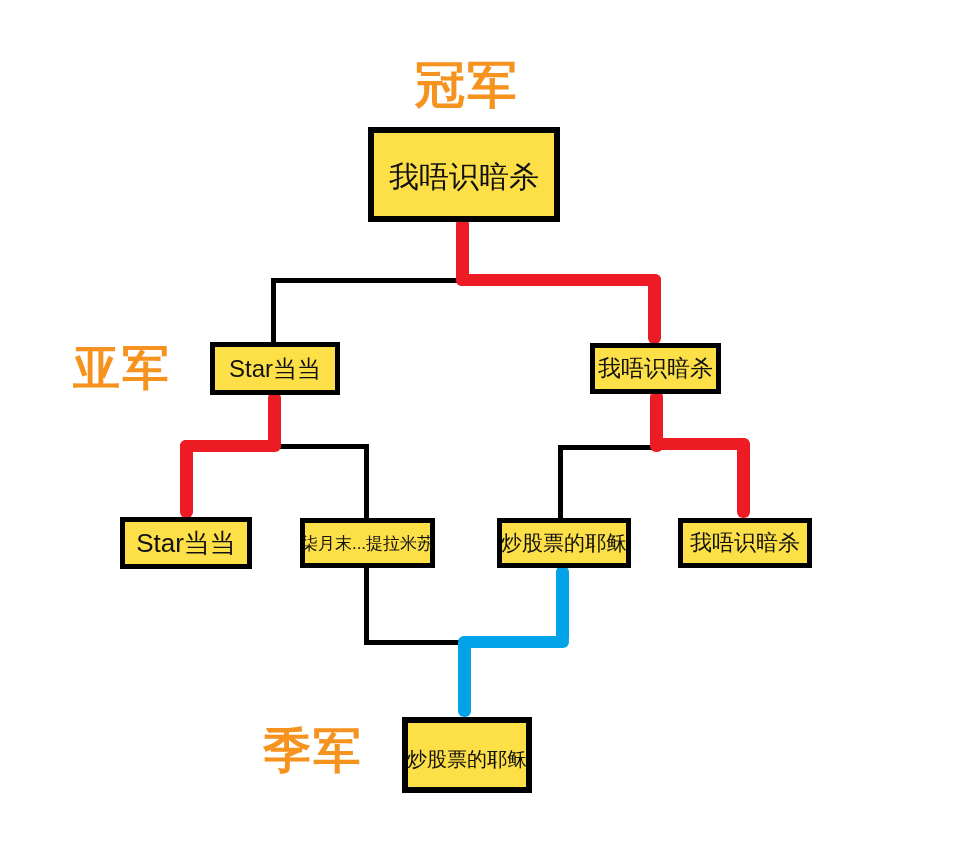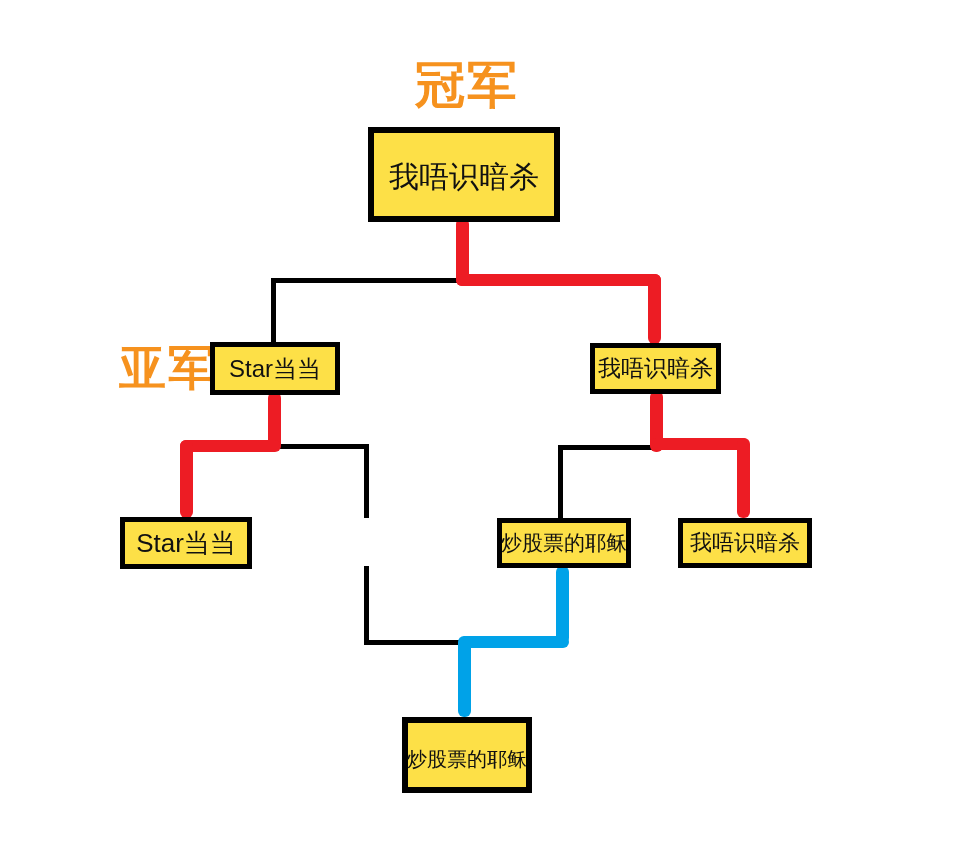--- a/index.html
+++ b/index.html
@@ -13,21 +13,21 @@
   
   .rank-label{
     position:absolute;
     color:var(--label-color,#F6921E);
     font-weight:bold;
     line-height:1;
     letter-spacing:2px;
     white-space:nowrap;
   }
   #label-champion{left:415px;top:60px;font-size:50px;}
-  #label-runnerup{left:73px;top:344px;font-size:47px;margin-left:46px;}
+  #label-runnerup{left:73px;top:344px;font-size:47px;}
   #label-third{left:263px;top:727px;font-size:48px;}
   
   .node{
     position:absolute;
     background:#fde047;
     border:5px solid var(--line-color,#000);
     display:flex;align-items:center;justify-content:center;
     color:#111;
     white-space:nowrap;
     box-sizing:border-box;
@@ -47,20 +47,21 @@
   .ln-red{background:var(--win-color,#ED1C24);border-radius:6px;z-index:2;}
   .ln-blue{background:var(--third-color,#00A2E8);border-radius:6px;z-index:2;}
 </style>
 </head>
 <body>
 
 <div id="canvas">
 
   <div id="label-champion" class="rank-label">冠军</div>
   <div id="label-runnerup" class="rank-label">亚军</div>
+  <div id="label-third" class="rank-label">季军</div>
 
   <div class="ln ln-black" style="left:271px;top:278px;width:190px;height:5px;"></div>
   <div class="ln ln-black" style="left:271px;top:278px;width:5px;height:66px;"></div>
   <div class="ln ln-red" style="left:456px;top:218px;width:13px;height:68px;"></div>
   <div class="ln ln-red" style="left:456px;top:274px;width:205px;height:12px;"></div>
   <div class="ln ln-red" style="left:648px;top:274px;width:13px;height:70px;"></div>
 
   <div class="ln ln-red" style="left:268px;top:392px;width:13px;height:58px;"></div>
   <div class="ln ln-red" style="left:180px;top:440px;width:101px;height:12px;"></div>
   <div class="ln ln-red" style="left:180px;top:440px;width:13px;height:78px;"></div>
@@ -78,18 +79,19 @@
   <div class="ln ln-blue" style="left:556px;top:566px;width:13px;height:78px;"></div>
   <div class="ln ln-blue" style="left:460px;top:636px;width:109px;height:12px;"></div>
   <div class="ln ln-blue" style="left:458px;top:636px;width:13px;height:81px;"></div>
 
   <div id="box-final" class="node">我唔识暗杀</div>
 
   <div id="box-semi-l" class="node">Star当当</div>
   <div id="box-semi-r" class="node">我唔识暗杀</div>
 
   <div id="box-qf-1" class="node">Star当当</div>
+  <div id="box-qf-2" class="node">柒月末...提拉米苏</div>
   <div id="box-qf-3" class="node">炒股票的耶稣</div>
   <div id="box-qf-4" class="node">我唔识暗杀</div>
 
   <div id="box-third" class="node">炒股票的耶稣</div>
 
 </div>
 
 </body></html>

